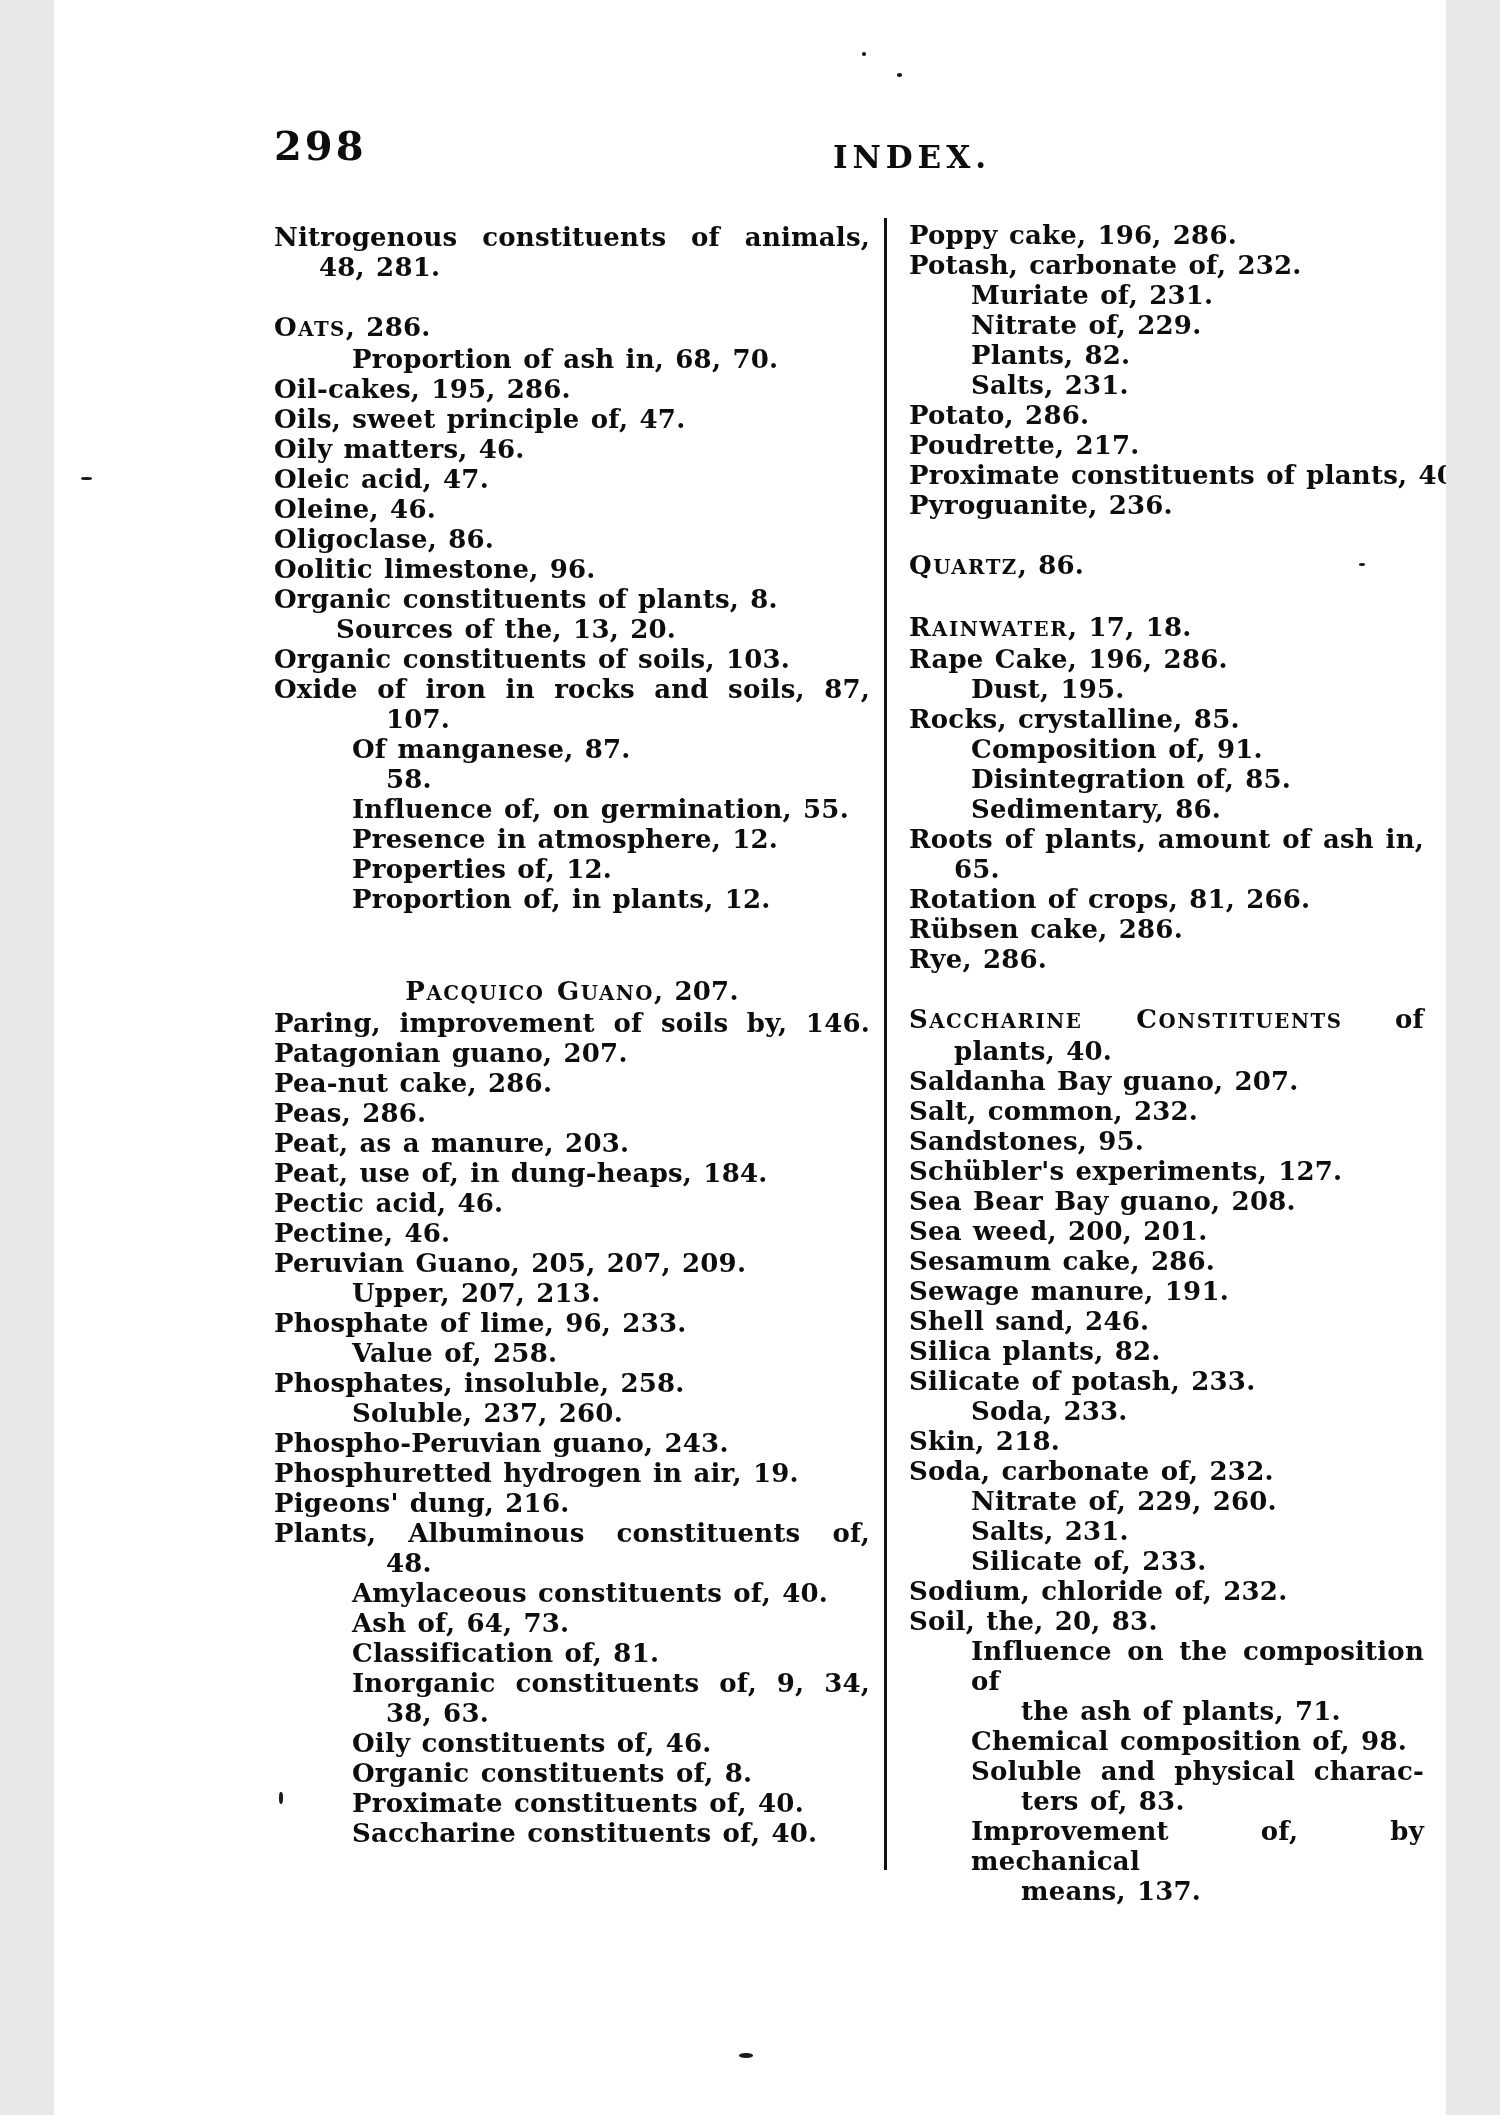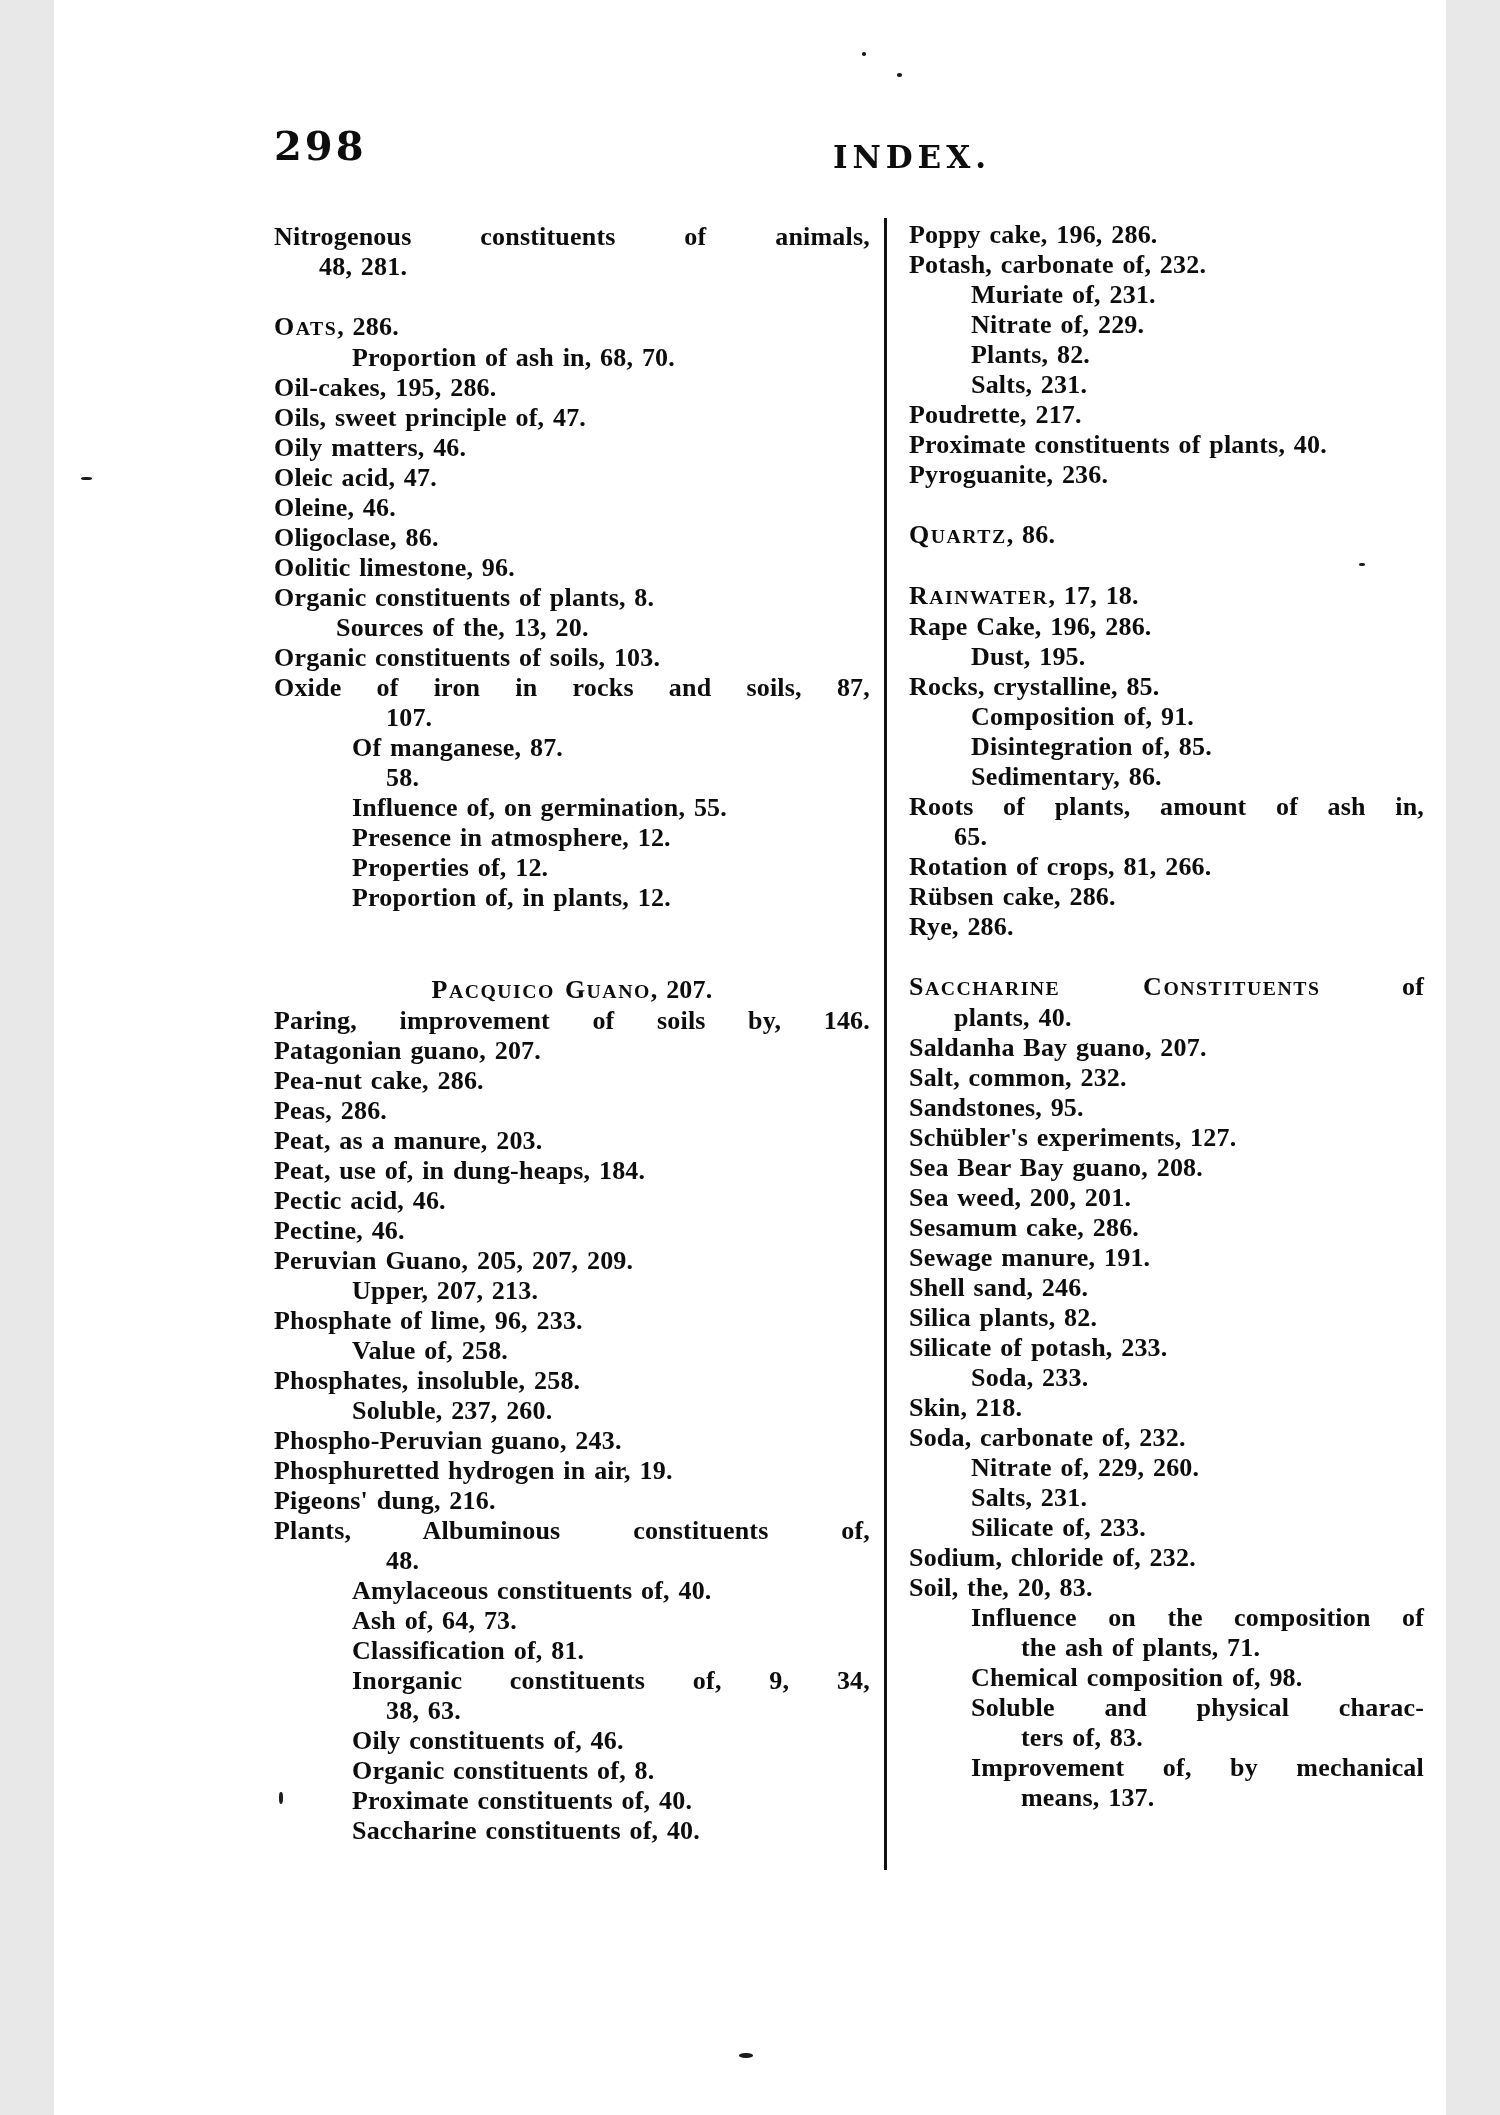--- a/index.html
+++ b/index.html
@@ -15,21 +15,21 @@
   }
   .pagenum {
     position:absolute; left:220px; top:122px;
     font-size:40px; letter-spacing:3px;
   }
   .title {
     position:absolute; left:858px; top:139px;
     transform:translateX(-50%);
     font-size:31px; letter-spacing:5px;
   }
-  .column { position:absolute;font-family:Liberation Serif, serif; }
+  .column { position:absolute; }
   #col-left  { left:220px; top:222px; width:596px; }
   #col-right { left:855px; top:220px; width:515px; }
   .divider {
     position:absolute; left:830px; top:218px;
     width:3px; height:1652px; background:#121212;
   }
   .line {
     min-height:30px; line-height:30px;
     font-size:26px;
     white-space:nowrap;
@@ -113,20 +113,21 @@
       <div class="line i3">Proximate constituents of, 40.</div>
       <div class="line i3">Saccharine constituents of, 40.</div>
     </div>
   <div class="column" id="col-right">
       <div class="line i0">Poppy cake, 196, 286.</div>
       <div class="line i0">Potash, carbonate of, 232.</div>
       <div class="line i2">Muriate of, 231.</div>
       <div class="line i2">Nitrate of, 229.</div>
       <div class="line i2">Plants, 82.</div>
       <div class="line i2">Salts, 231.</div>
+      <div class="line i0">Potato, 286.</div>
       <div class="line i0">Poudrette, 217.</div>
       <div class="line i0">Proximate constituents of plants, 40.</div>
       <div class="line i0">Pyroguanite, 236.</div>
       <div class="line i0 g1"><span class="sc">Q<span class="sm">UARTZ</span></span>, 86.</div>
       <div class="line i0 g1"><span class="sc">R<span class="sm">AINWATER</span></span>, 17, 18.</div>
       <div class="line i0">Rape Cake, 196, 286.</div>
       <div class="line i2">Dust, 195.</div>
       <div class="line i0">Rocks, crystalline, 85.</div>
       <div class="line i2">Composition of, 91.</div>
       <div class="line i2">Disintegration of, 85.</div>

